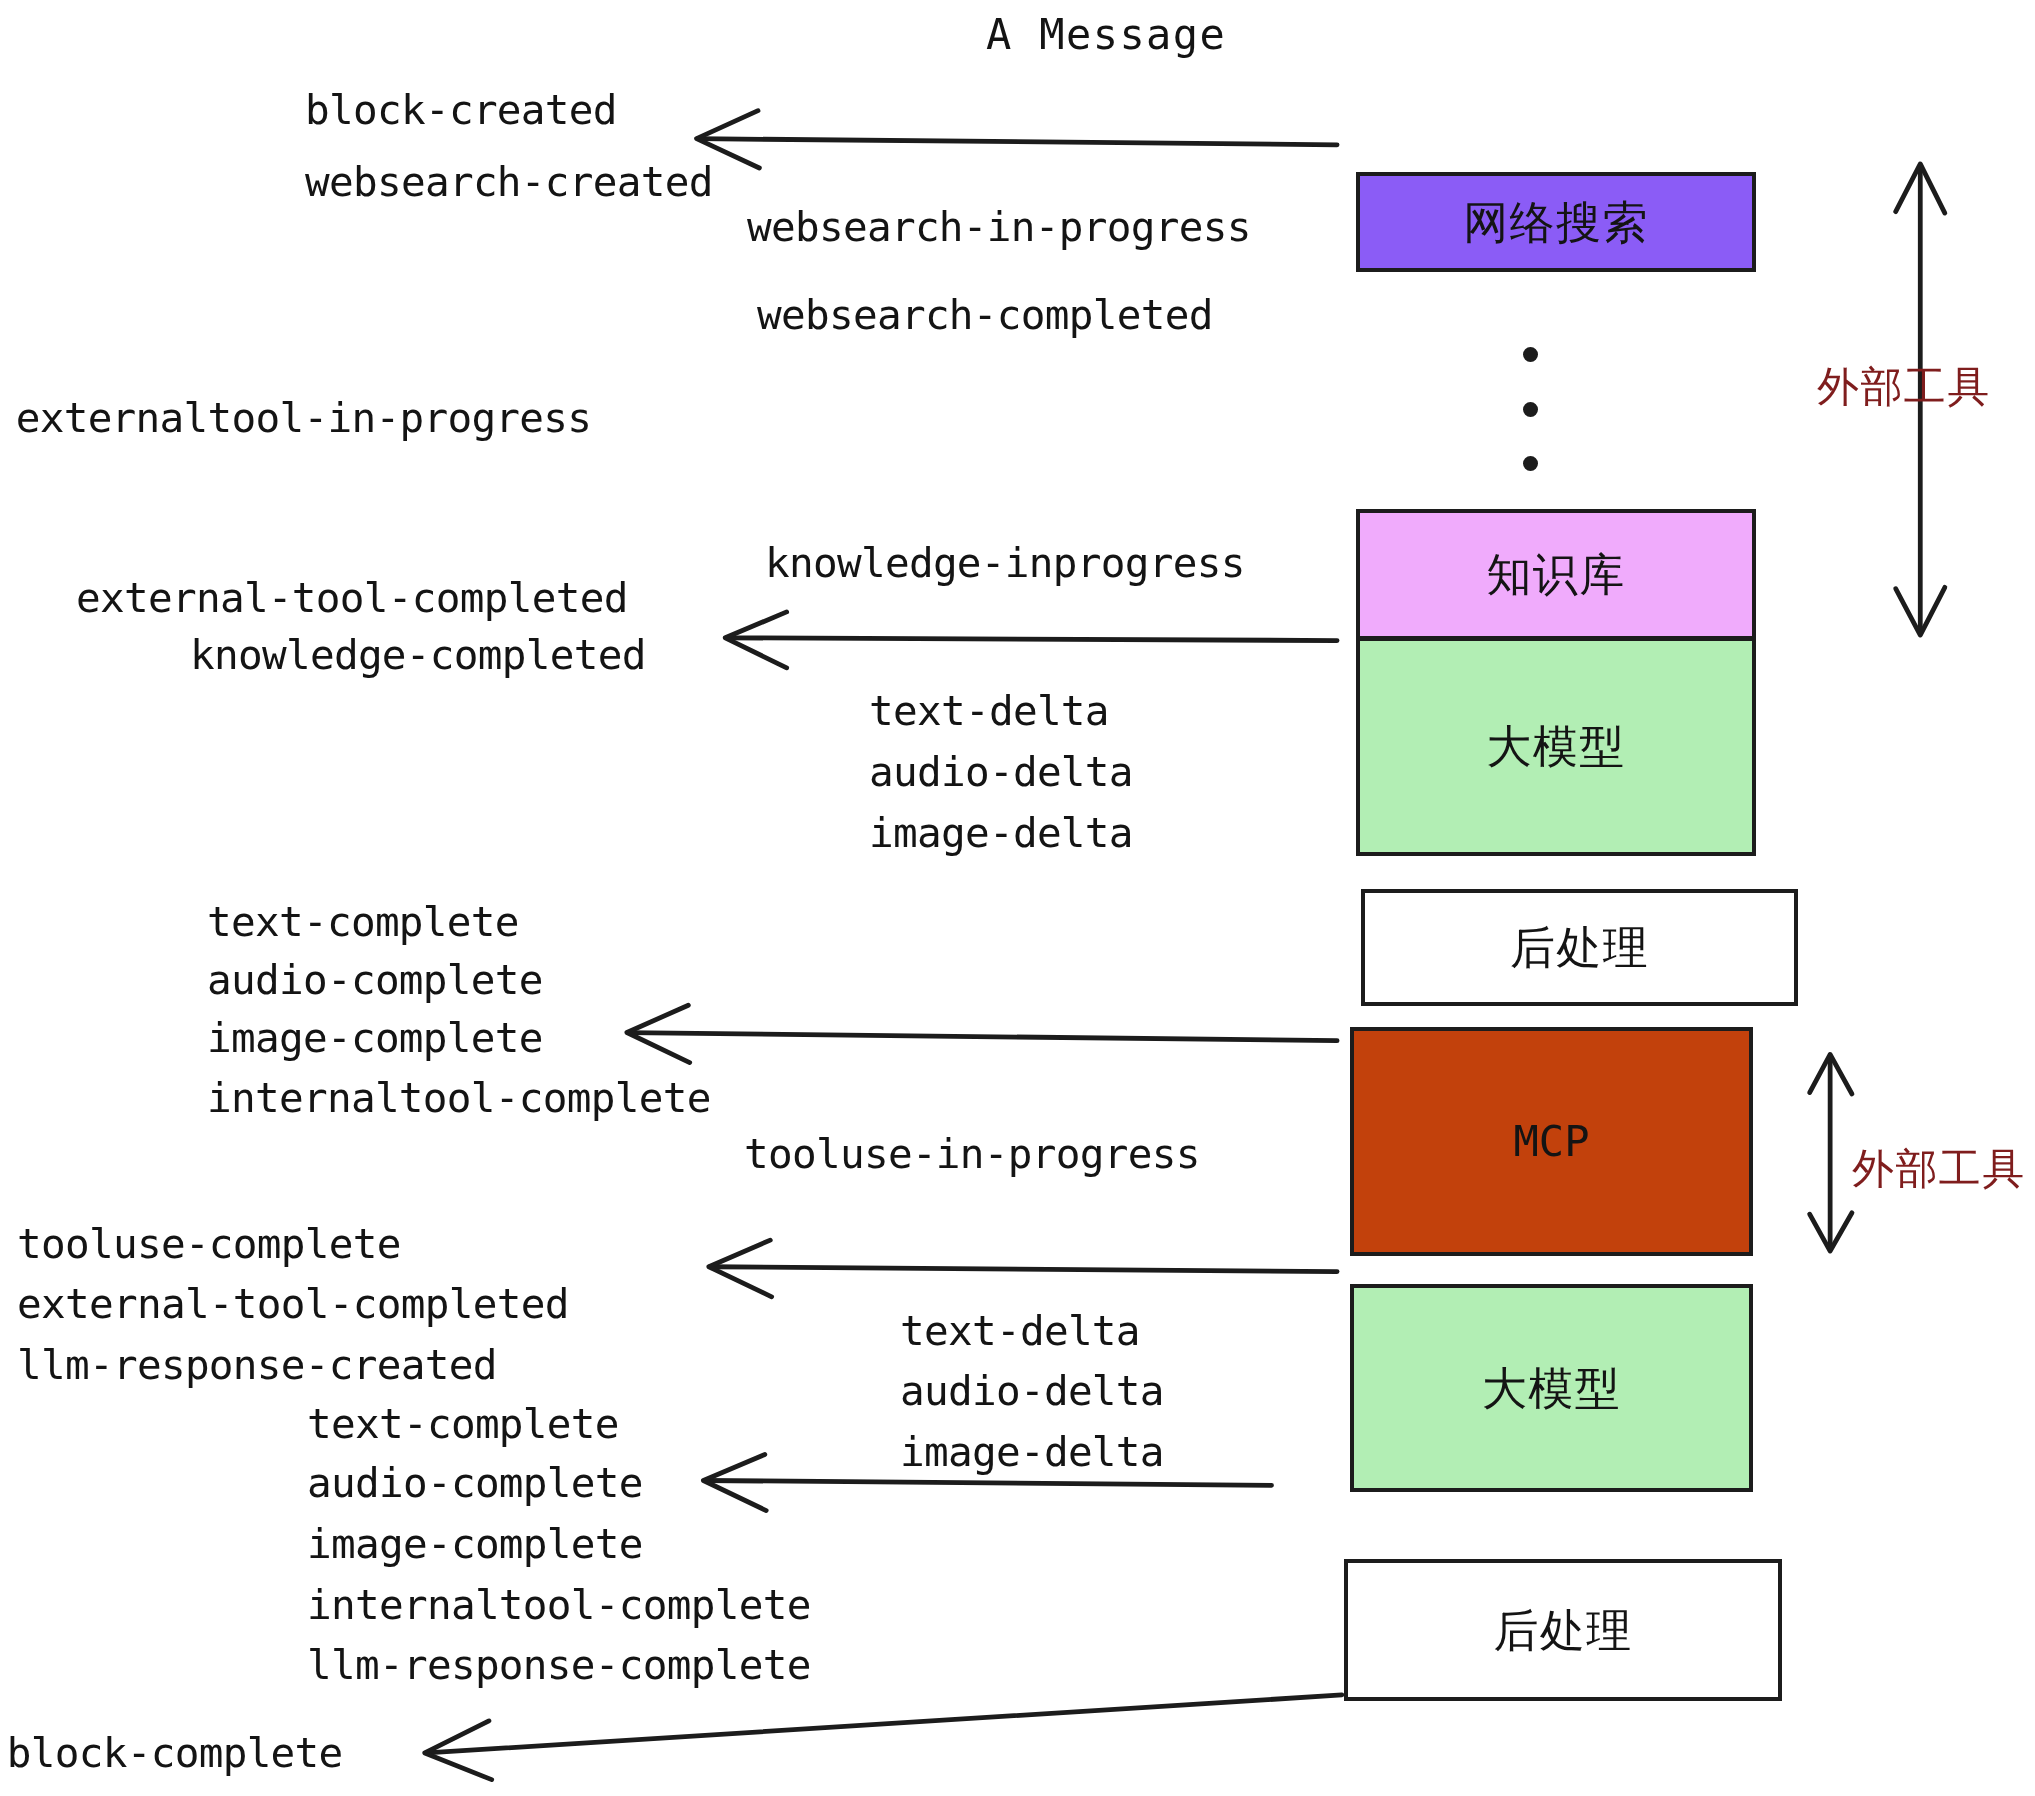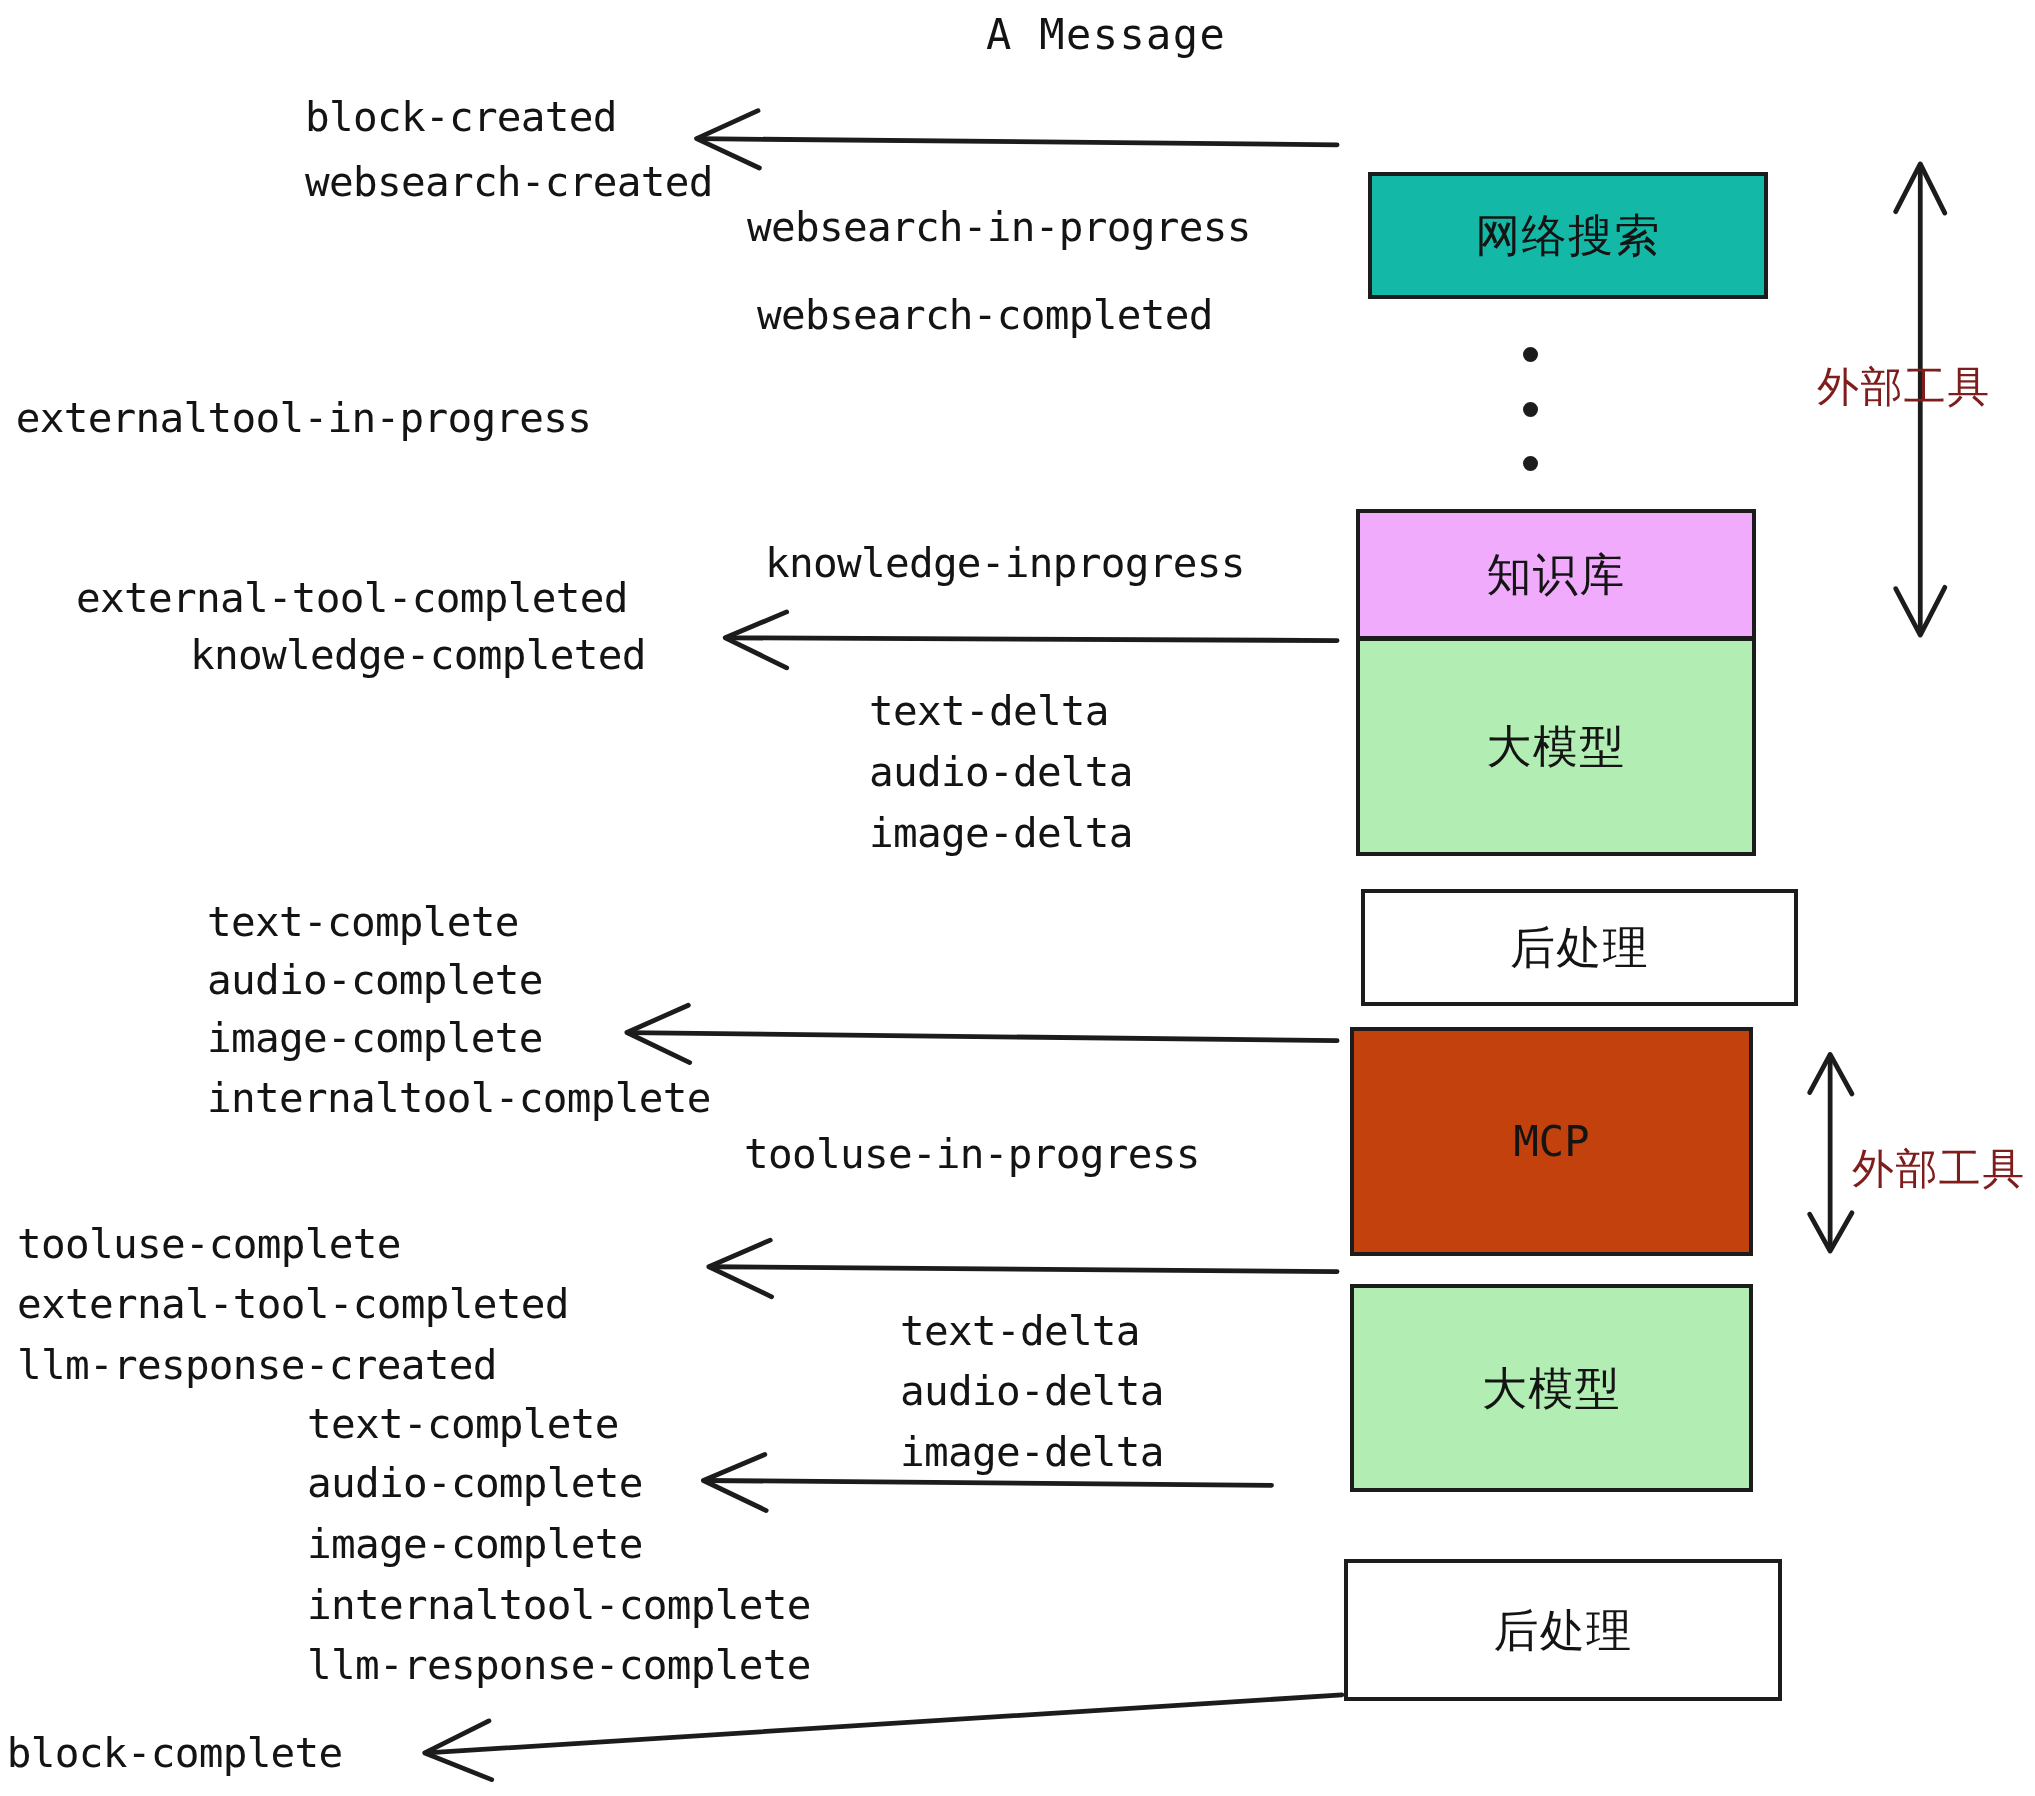--- a/index.html
+++ b/index.html
@@ -134,21 +134,21 @@
         <polyline points="2650,1600 2680,1544 2712,1602"></polyline>
         <polyline points="2650,1778 2680,1832 2712,1776"></polyline>
       </g>
     </g>
   </svg>
 
   <div class="dot" style="left:1523px; top:347px;"></div>
   <div class="dot" style="left:1523px; top:402px;"></div>
   <div class="dot" style="left:1523px; top:456px;"></div>
 
-  <div class="box" style="left:1356px; top:172px; width:400px; height:127px; background:#14b8a6;margin-left:12px;">
+  <div class="box" style="left:1356px; top:172px; width:400px; height:100px; background:#8b5cf6;">
     <span class="box-label">网络搜索</span>
   </div>
 
   <div class="box" style="left:1356px; top:509px; width:400px; height:131px; background:#f0abfc;">
     <span class="box-label">知识库</span>
   </div>
 
   <div class="box" style="left:1356px; top:637px; width:400px; height:219px; background:#B2EEB4;">
     <span class="box-label">大模型</span>
   </div>
@@ -166,21 +166,21 @@
   </div>
 
   <div class="box" style="left:1344px; top:1559px; width:438px; height:142px; background:#FFFFFF;">
     <span class="box-label">后处理</span>
   </div>
 
   <div class="side-label" style="left:1817px; top:331px;">外部工具</div>
 
   <div class="side-label" style="left:1852px; top:1113px;">外部工具</div>
 
-  <div class="evt" style="left:305px; top:97px;">block-created</div>
+  <div class="evt" style="left:305px; top:90px;">block-created</div>
   <div class="evt" style="left:747px; top:207px;">websearch-in-progress</div>
   <div class="evt" style="left:305px; top:162px;">websearch-created</div>
   <div class="evt" style="left:15.7px; top:398px;">externaltool-in-progress</div>
   <div class="evt" style="left:757px; top:295px;">websearch-completed</div>
 
   <div class="evt" style="left:765px; top:543px;">knowledge-inprogress</div>
   <div class="evt" style="left:76px; top:578px;">external-tool-completed</div>
   <div class="evt" style="left:190px; top:635px;">knowledge-completed</div>
 
   <div class="evt" style="left:869px; top:691px;">text-delta</div>

